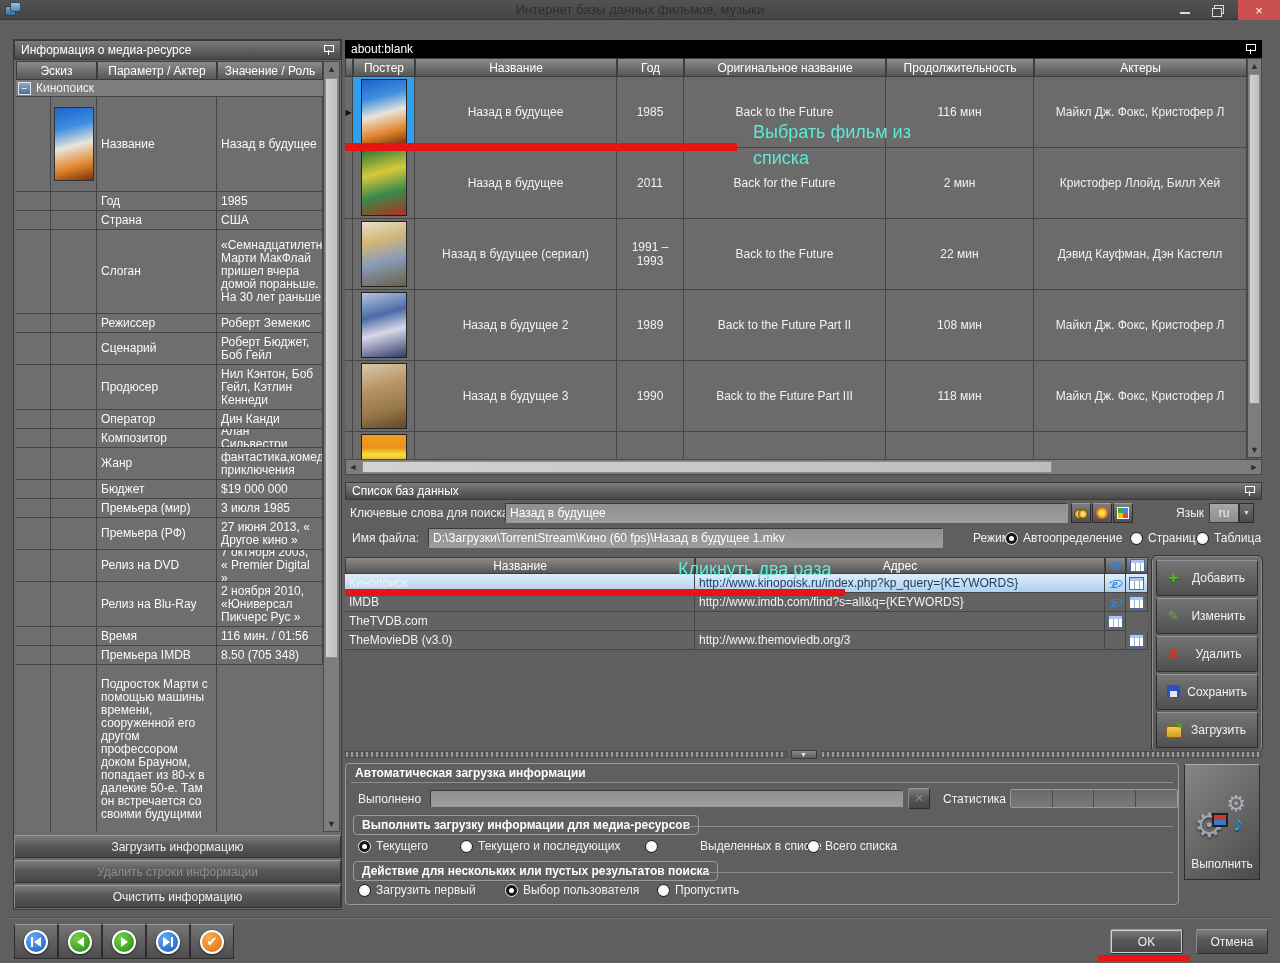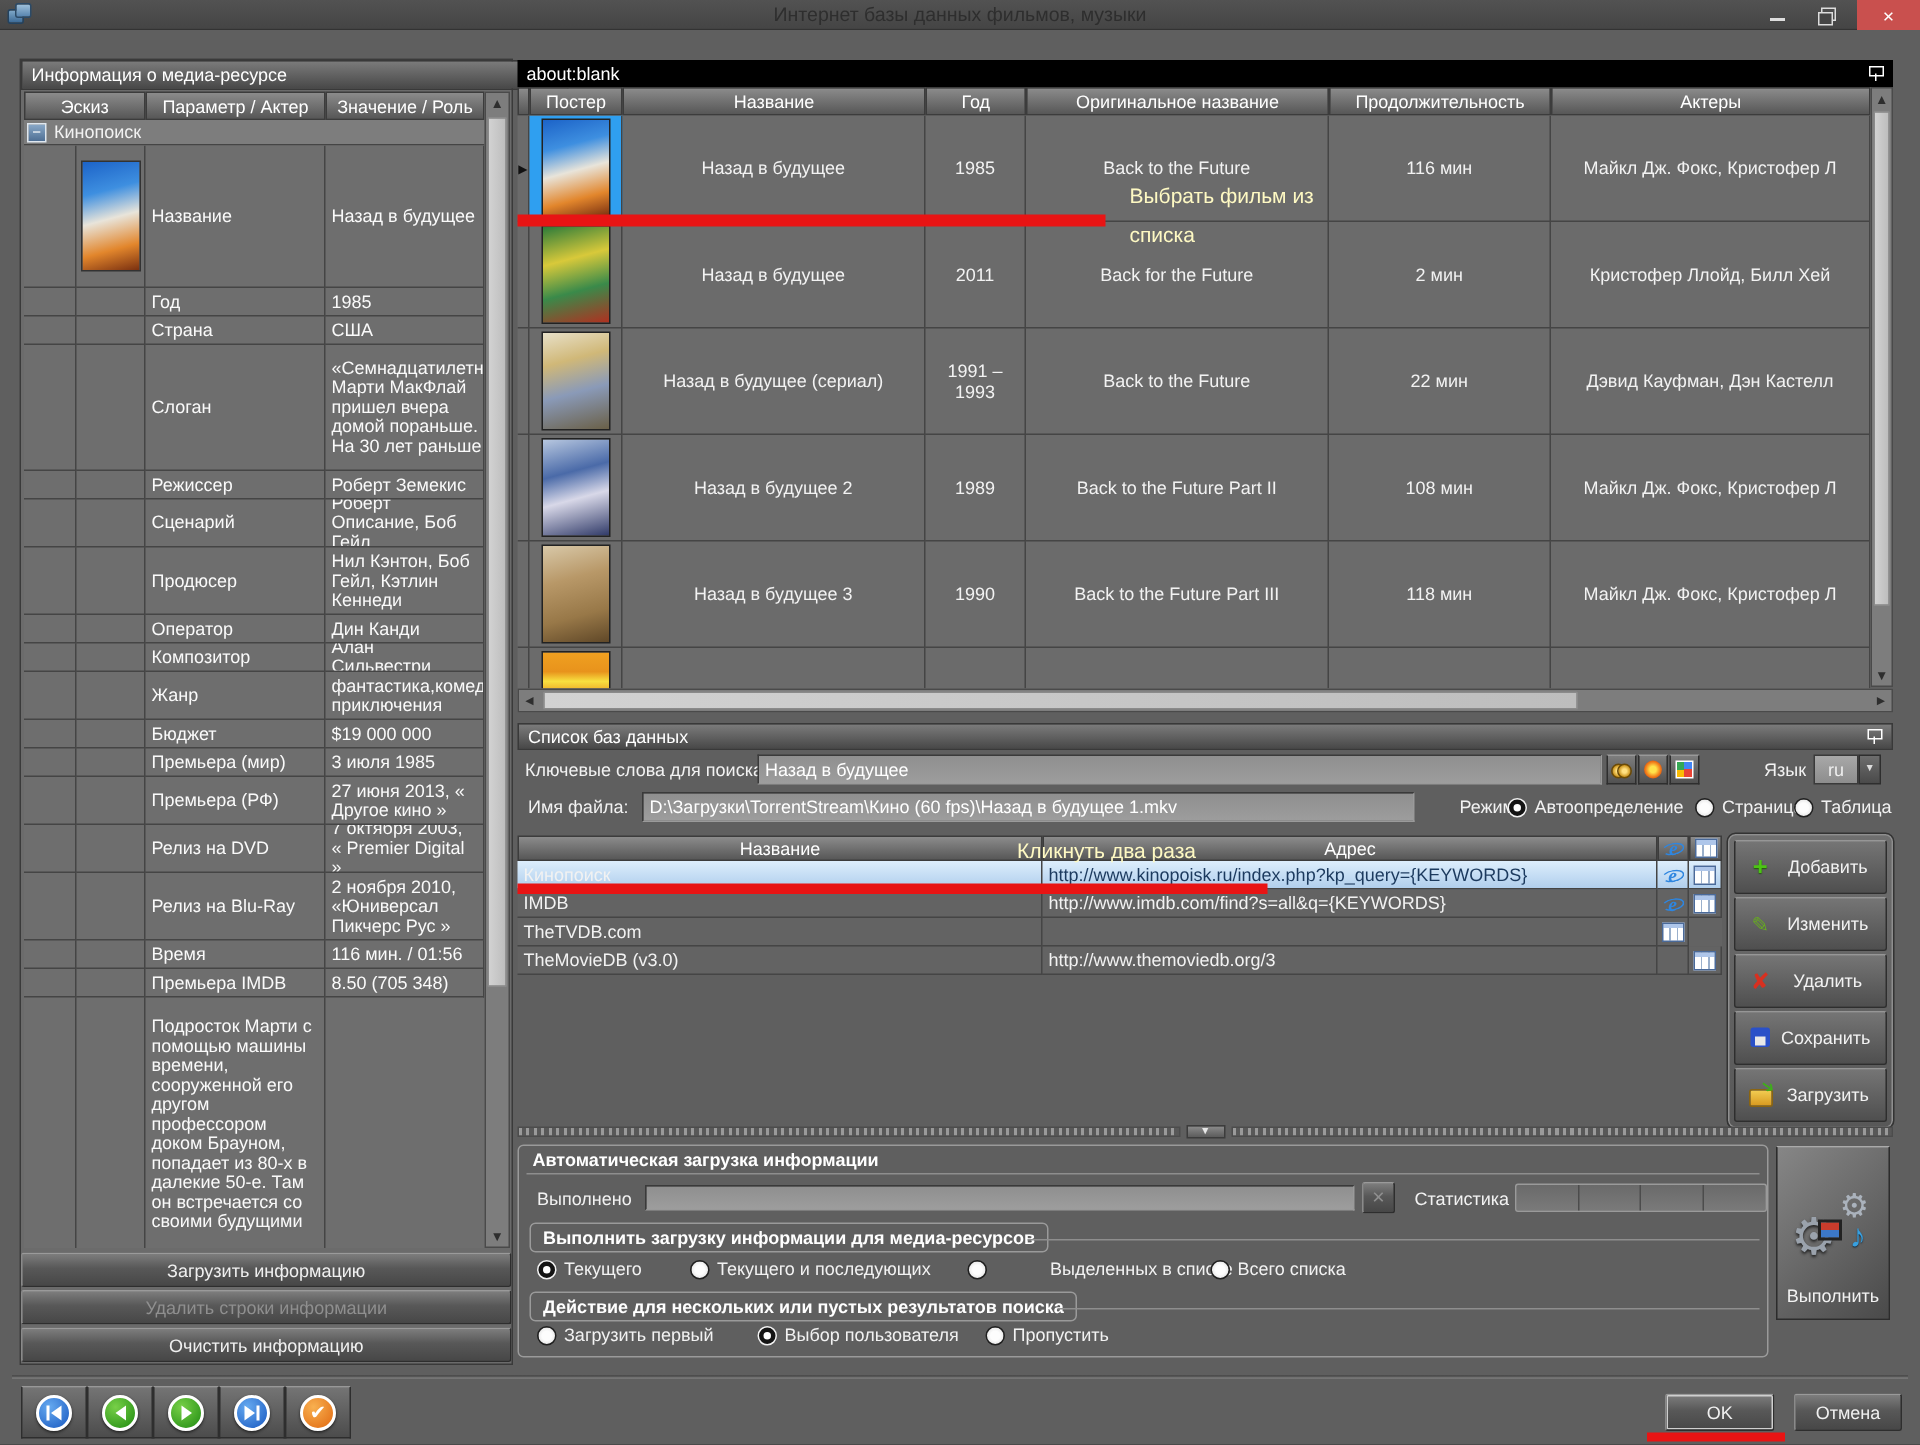--- a/index.html
+++ b/index.html
@@ -31,21 +31,21 @@
   .sunken { background:linear-gradient(#8f8f8f,#9d9d9d); border:1px solid #3a3a3a; border-bottom-color:#9a9a9a; border-right-color:#9a9a9a; color:#fff; }
   input.sunken { padding:0 4px; font:12px "Liberation Sans","DejaVu Sans",sans-serif; height:20px; outline:none; }
   .btn3d { background:linear-gradient(#7d7d7d,#585858 45%,#474747); border:1px solid #2e2e2e; border-top-color:#9a9a9a; border-left-color:#8a8a8a; color:#f0f0f0; border-radius:2px; display:flex; align-items:center; justify-content:center; cursor:default; }
   .btn3d.disabled { color:#8f8f8f; }
   .scroll-track { background:#7d7d7d; border:1px solid #4a4a4a; position:absolute; }
   .scroll-thumb { background:linear-gradient(90deg,#d2d2d2,#bdbdbd); border:1px solid #8a8a8a; position:absolute; border-radius:1px; }
   .scroll-arrow { position:absolute; color:#2e2e2e; font-size:9px; text-align:center; line-height:14px; width:100%; }
 
   
   .left-frame { position:absolute; left:13px; top:39px; width:329px; height:871px; border:1px solid #3a3a3a; background:#6b6b6b; }
-  #left-header { position:absolute; left:14px; top:40px; width:365px; height:20px; }
+  #left-header { position:absolute; left:14px; top:40px; width:327px; height:20px; }
   #left-cols { position:absolute; left:16px; top:61px; width:307px; height:19px; display:grid; grid-template-columns:81px 120px 106px; }
   #left-cols .colhead { font-size:12px; }
   #param-group { position:absolute; left:16px; top:80px; width:307px; height:17px; background:#7d7d7d; border-bottom:1px solid #454545; display:flex; align-items:center; gap:5px; padding-left:2px; }
   .collapse-box { width:13px; height:13px; background:linear-gradient(#89a8c8,#4f6f94); border:1px solid #dfe7ef; color:#fff; font-size:10px; line-height:11px; text-align:center; }
   #param-rows { position:absolute; left:16px; top:97px; width:307px; height:735px; overflow:hidden; background:#6e6e6e; }
   .prow { display:grid; grid-template-columns:35px 46px 120px 106px; border-bottom:0; }
   .prow .cell { display:flex; align-items:center; padding:1px 4px; line-height:13px; font-size:12px; color:#fafafa; }
   .prow .cell.cindent { padding:0; }
   .thumb-poster { width:40px; height:74px; margin:auto; border:1px solid #333; }
   #left-scroll { left:323px; top:61px; width:17px; height:771px; }
@@ -56,21 +56,21 @@
   #movie-head { position:absolute; left:345px; top:58px; width:902px; height:19px; display:grid; grid-template-columns:8px 62px 202px 67px 202px 148px 1fr; }
   #movie-rows { position:absolute; left:345px; top:77px; width:902px; height:382px; overflow:hidden; background:#6b6b6b; }
   .mrow { display:grid; grid-template-columns:8px 62px 202px 67px 202px 148px 1fr; height:71px; }
   .mrow .cell { display:flex; align-items:center; justify-content:center; text-align:center; font-size:12px; padding:2px 4px; line-height:14px; }
   .mrow .marker { border-right:1px solid #454545; border-bottom:1px solid #454545; display:flex; align-items:center; justify-content:center; font-size:8px; color:#111; padding:0; }
   .posterw { padding:0 !important; }
   .mposter { width:46px; height:66px; border:1px solid #222; }
   #movie-vscroll { left:1247px; top:58px; width:15px; height:400px; }
   #movie-hscroll { left:345px; top:459px; width:917px; height:16px; }
 
-  .anno { position:absolute; color:#fef9c3; font-size:14px; pointer-events:none; }
+  .anno { position:absolute; color:#5eead4; font-size:18px; pointer-events:none; }
   .anno-line { position:absolute; background:#e81414; pointer-events:none; }
 
   
   #db-header { position:absolute; left:345px; top:482px; width:917px; height:18px; }
   .formrow { position:absolute; left:345px; width:917px; height:22px; }
   .formrow .lbl { position:absolute; top:3px; color:#f2f2f2; }
   .mini-icon-btn { position:absolute; top:0; width:20px; height:20px; background:linear-gradient(#7d7d7d,#515151); border:1px solid #2e2e2e; border-top-color:#999; display:flex; align-items:center; justify-content:center; }
   .binoculars { position:relative; width:14px; height:9px; }
   .binoculars::before,.binoculars::after { content:""; position:absolute; top:0; width:8px; height:8px; border-radius:50%; background:radial-gradient(#ffe080 25%,#c89018 70%); border:1px solid #6a4a08; }
   .binoculars::before{left:0;} .binoculars::after{right:0;}
@@ -214,21 +214,21 @@
       <div class="prow" style="height: 19px;">
         <div class="cell cindent"></div>
         <div class="cell cindent"></div>
         <div class="cell">Режиссер</div>
         <div class="cell">Роберт Земекис</div>
       </div>
       <div class="prow" style="height: 32px;">
         <div class="cell cindent"></div>
         <div class="cell cindent"></div>
         <div class="cell">Сценарий</div>
-        <div class="cell">Роберт Описание, Боб Гейл</div>
+        <div class="cell">Роберт Бюджет, Боб Гейл</div>
       </div>
       <div class="prow" style="height: 45px;">
         <div class="cell cindent"></div>
         <div class="cell cindent"></div>
         <div class="cell">Продюсер</div>
         <div class="cell">Нил Кэнтон, Боб Гейл, Кэтлин Кеннеди</div>
       </div>
       <div class="prow" style="height: 19px;">
         <div class="cell cindent"></div>
         <div class="cell cindent"></div>

